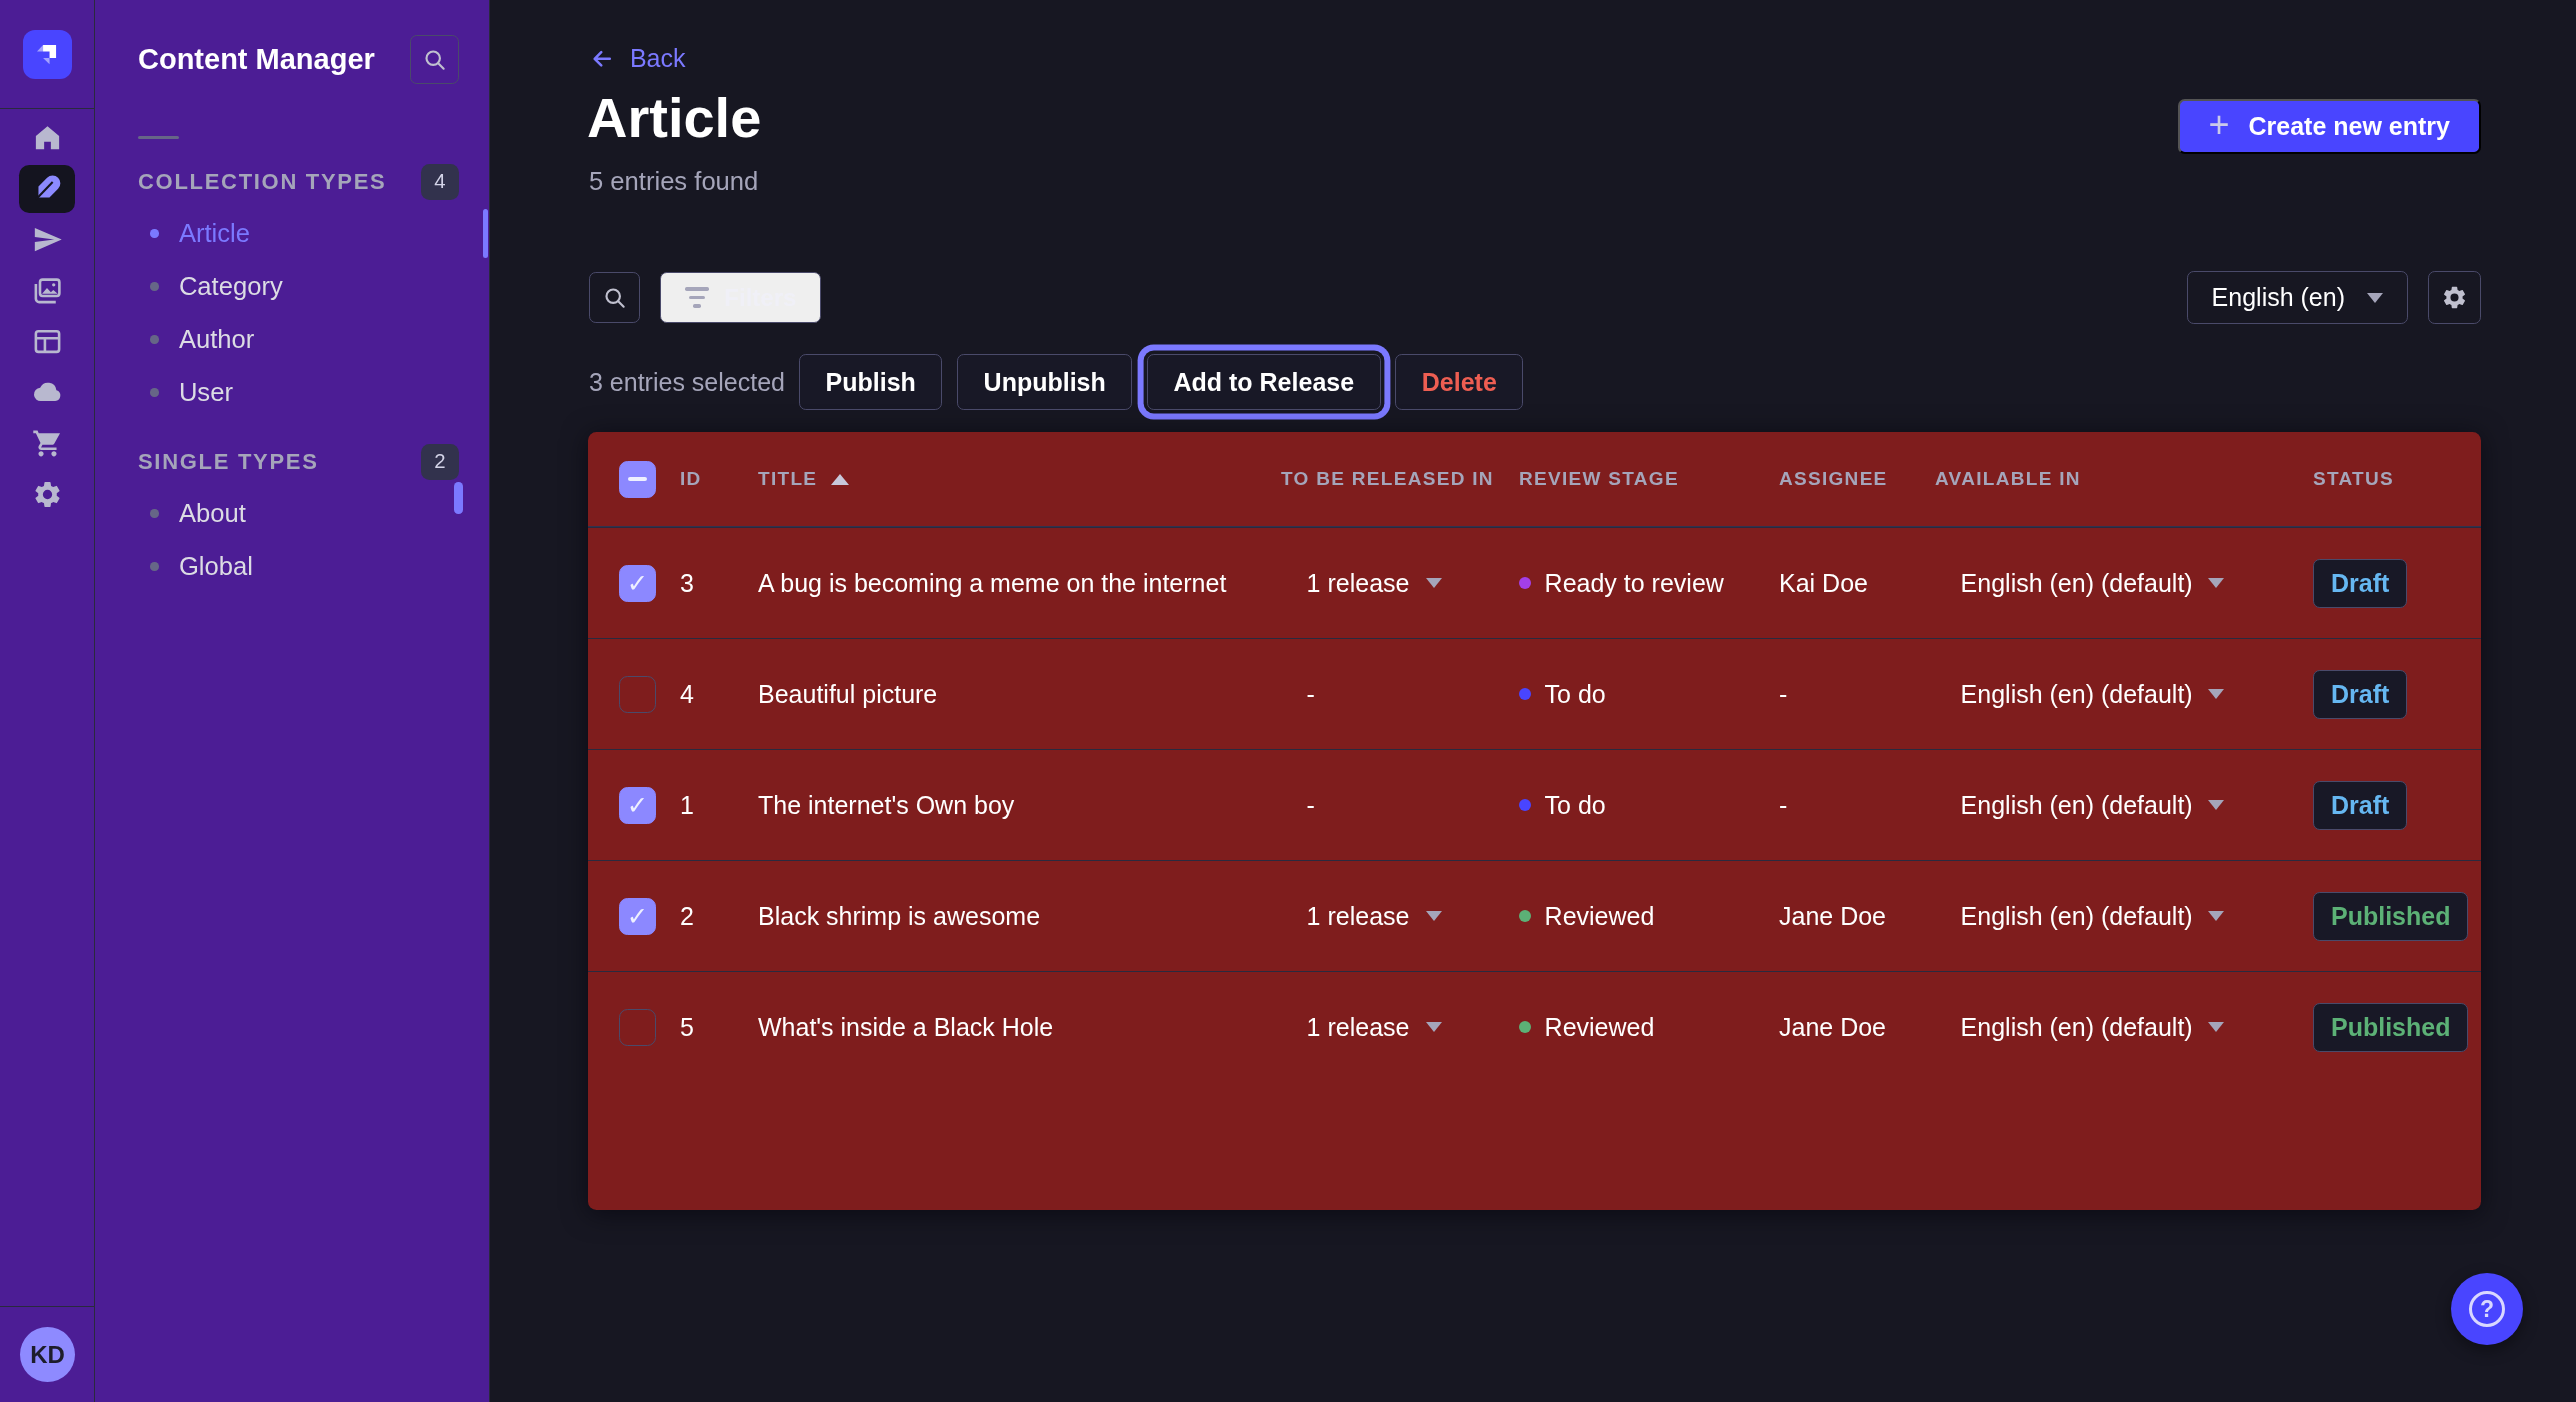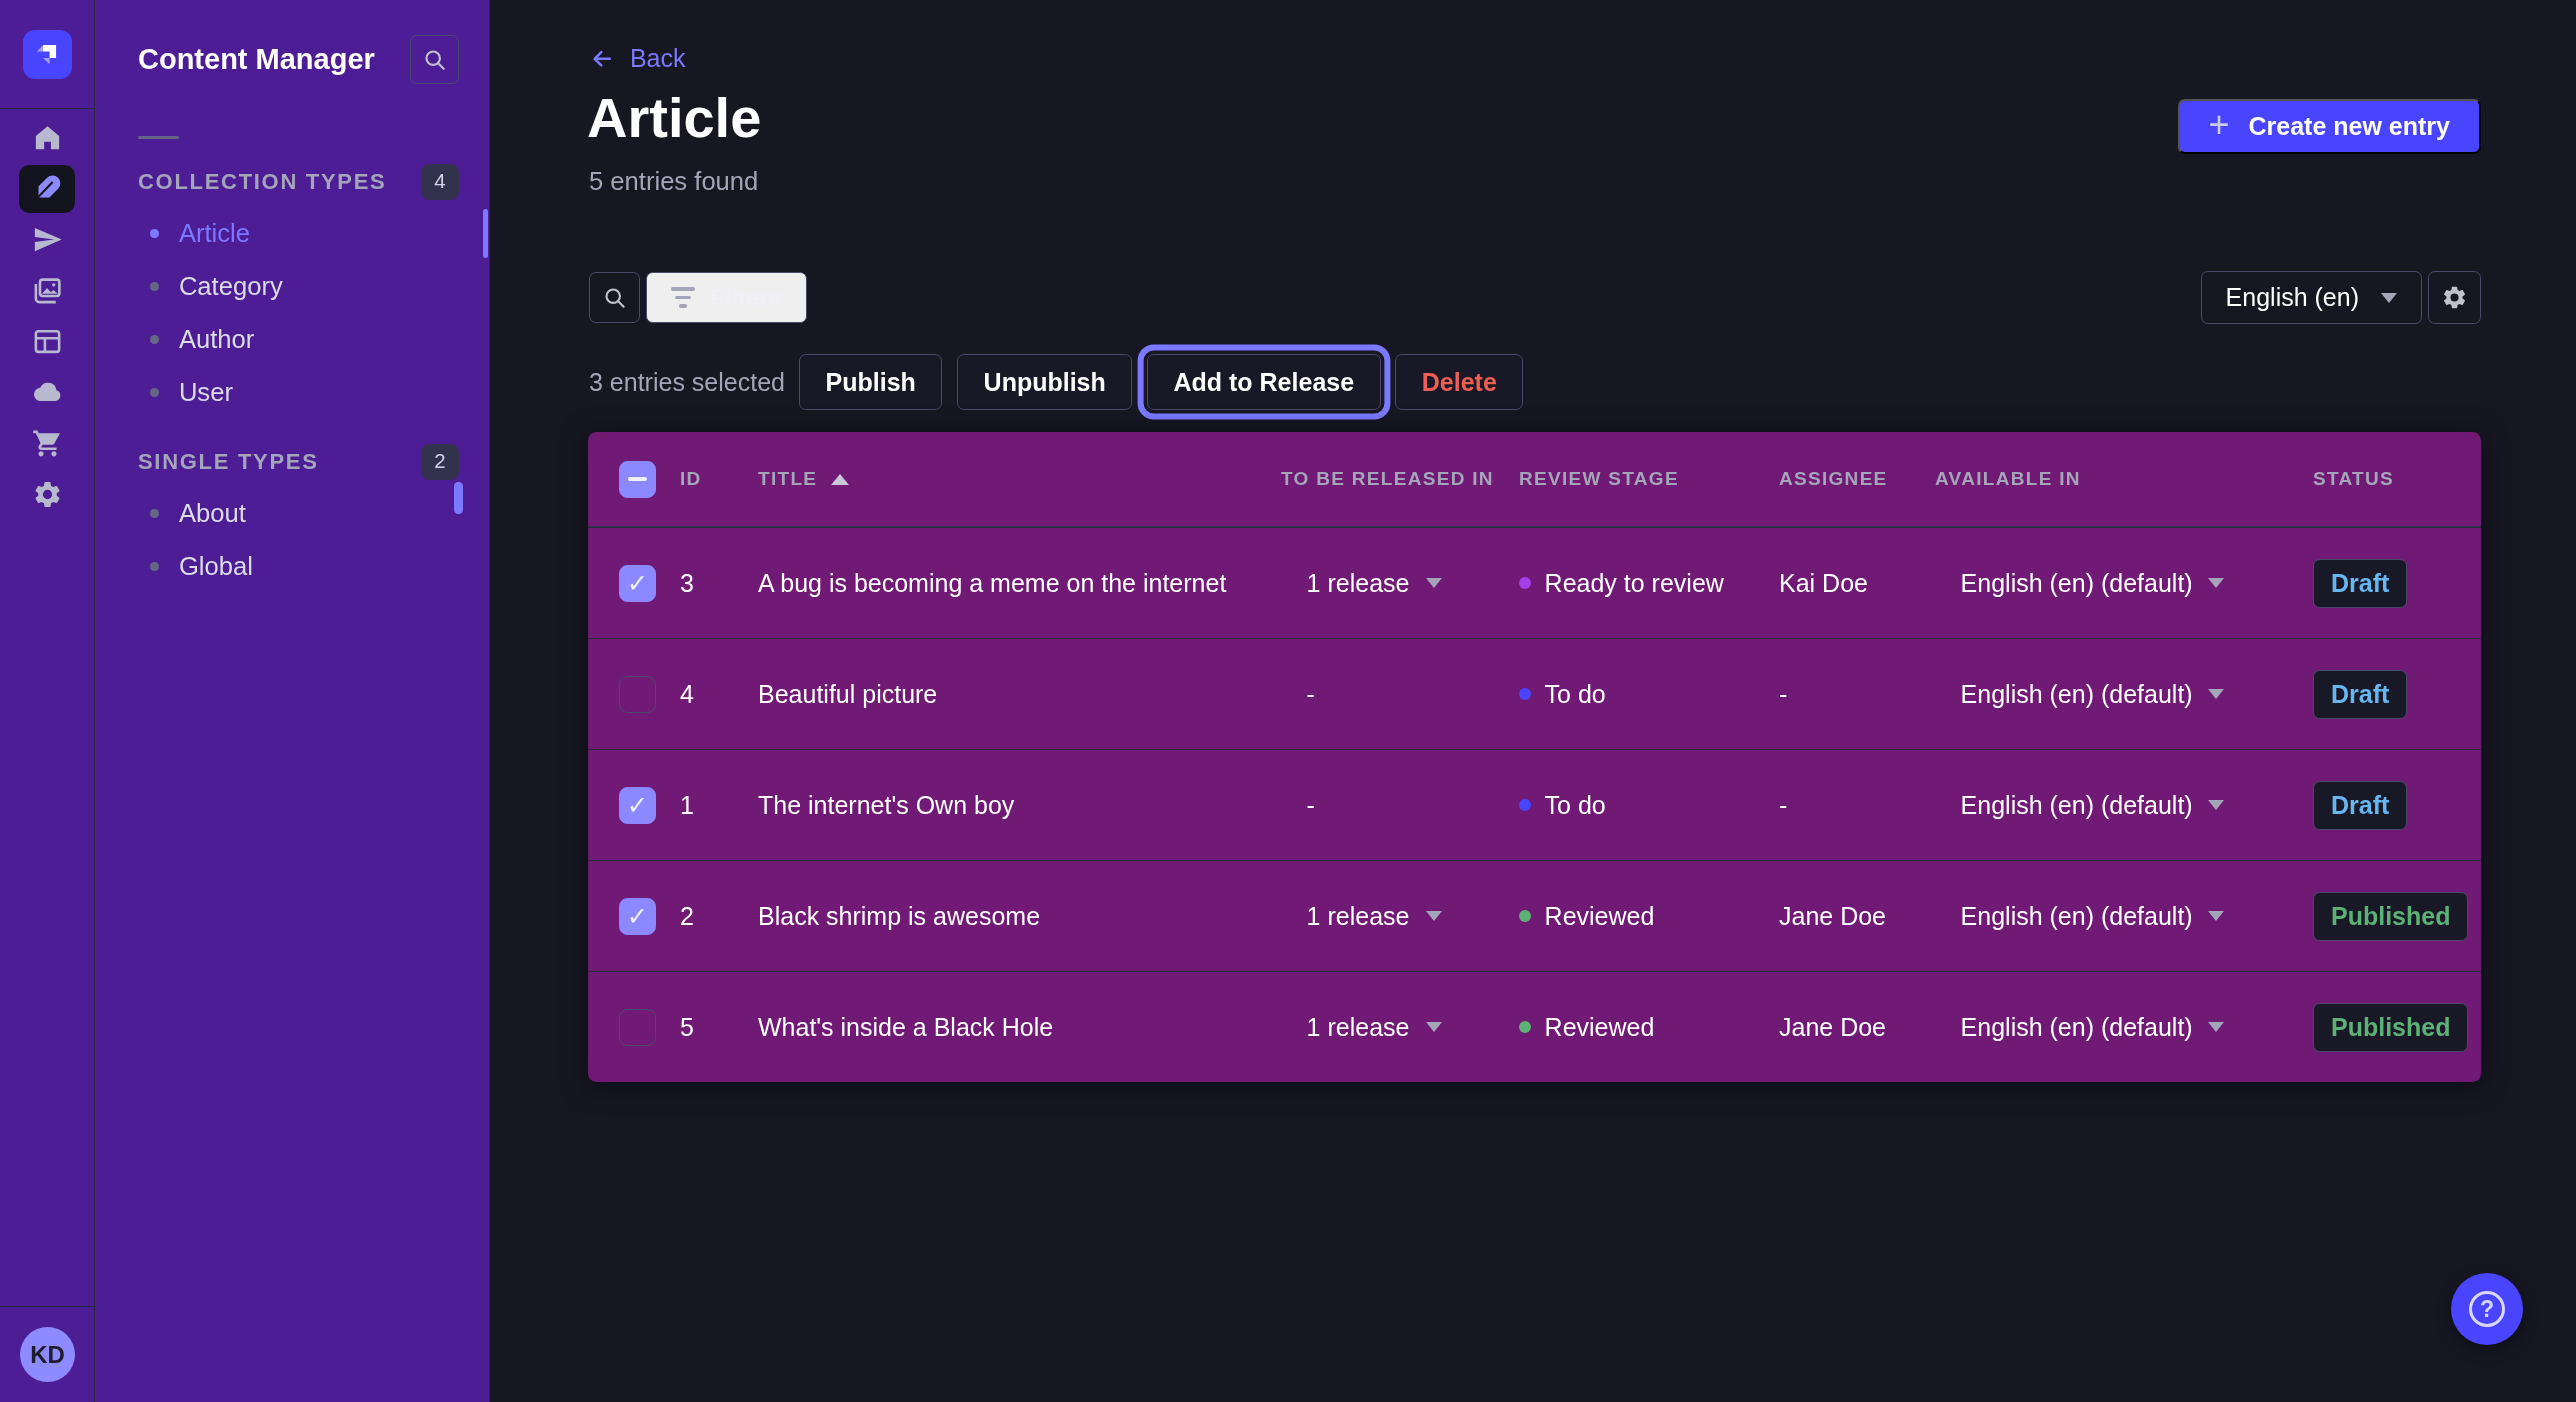--- a/index.html
+++ b/index.html
@@ -59,42 +59,42 @@
   .back-link svg { width:25.6px; height:25.6px; }
   .page-title { position:absolute; left:95px; top:85px; font-size:56px; font-weight:700; color:#ffffff; }
   .page-subtitle { position:absolute; left:97px; top:167px; font-size:25.6px; color:#a5a5ba; }
   .create-btn { position:absolute; right:95px; top:99px; height:55px; padding:0 29px;
     background:#4945ff; border-radius:6.8px; display:flex; align-items:center; gap:19px;
     color:#ffffff; font-size:25px; font-weight:600; cursor:pointer; }
   .plus { color:#c9c9e9; font-size:36px; font-weight:400; line-height:34px; margin-top:-3.4px; }
 
   .toolbar { position:absolute; left:97px; right:95px; top:271px; height:53px;
     display:flex; align-items:center; justify-content:space-between; }
-  .toolbar-left, .toolbar-right { display:flex; align-items:center; gap:6px;justify-content:space-between; }
+  .toolbar-left, .toolbar-right { display:flex; align-items:center; gap:20px;justify-content:space-between; }
   .filters-btn { height:51px; padding:0 24px; border:0.9px solid #4a4a6a; border-radius:6.8px;
     display:flex; align-items:center; gap:15.3px; color:#f0f0f7; font-size:24px; font-weight:600; cursor:pointer; }
   .filter-lines { display:flex; flex-direction:column; gap:5.1px; align-items:center; }
   .filter-lines i { display:block; height:3.4px; border-radius:1.7px; background:#a5a5ba; }
   .filter-lines i:nth-child(1){ width:24px; } .filter-lines i:nth-child(2){ width:15.3px; } .filter-lines i:nth-child(3){ width:7.7px; }
   .locale-select { height:53px; padding:0 24px; border:0.9px solid #4a4a6a; border-radius:6.8px;
     display:flex; align-items:center; gap:22px; color:#ffffff; font-size:25px; cursor:pointer; }
   .caret { width:0; height:0; border-left:8.5px solid transparent; border-right:8.5px solid transparent;
     border-top:10.2px solid #a5a5ba; }
 
   .selection-bar { position:absolute; left:97px; top:348px; height:68px; display:flex; align-items:center; }
   .selection-text { color:#a5a5ba; font-size:25px; width:210px; }
   .sel-buttons { display:flex; align-items:center; gap:14.5px; }
   .btn { height:56px; padding:0 25.6px; background:#181826; border:0.9px solid #4a4a6a; border-radius:6.8px;
     color:#ffffff; font-size:25px; font-weight:600; display:flex; align-items:center; cursor:pointer; }
   .btn.danger { color:#ee5e52; }
   .btn.focus-ring { box-shadow:0 0 0 3.4px #171722, 0 0 0 9.4px #7b79ff; }
 
   
-  .panel { position:absolute; left:96px; top:432px; width:1893px; height:650px;
-    background:#701a75; border-radius:8.5px; box-shadow:0 3.4px 25.6px rgba(2,2,10,.55); }
+  .panel { position:absolute; left:96px; top:432px; width:1893px; height:778px;
+    background:#7f1d1d; border-radius:8.5px; box-shadow:0 3.4px 25.6px rgba(2,2,10,.55); }
   .trow { display:flex; align-items:center; padding-left:31px; height:111px;
     border-top:0.9px solid #2a2a3f; }
   .trow.thead { height:95px; border-top:none; border-bottom:0.9px solid #32324d; }
   .cell { display:flex; align-items:center; color:#ffffff; font-size:25px; }
   .th { font-size:19px; font-weight:700; letter-spacing:1.3px; color:#a5a5ba; }
   .c-check { width:61px; } .c-id { width:78px; } .c-title { width:523px; }
   .c-release { width:238px; } .c-review { width:260px; gap:13.6px; }
   .c-assignee { width:156px; } .c-available { width:366px; }
   .c-status { flex:1; padding-left:12px; }
   .trow .c-release, .trow .c-available { padding-left:25.6px; }

